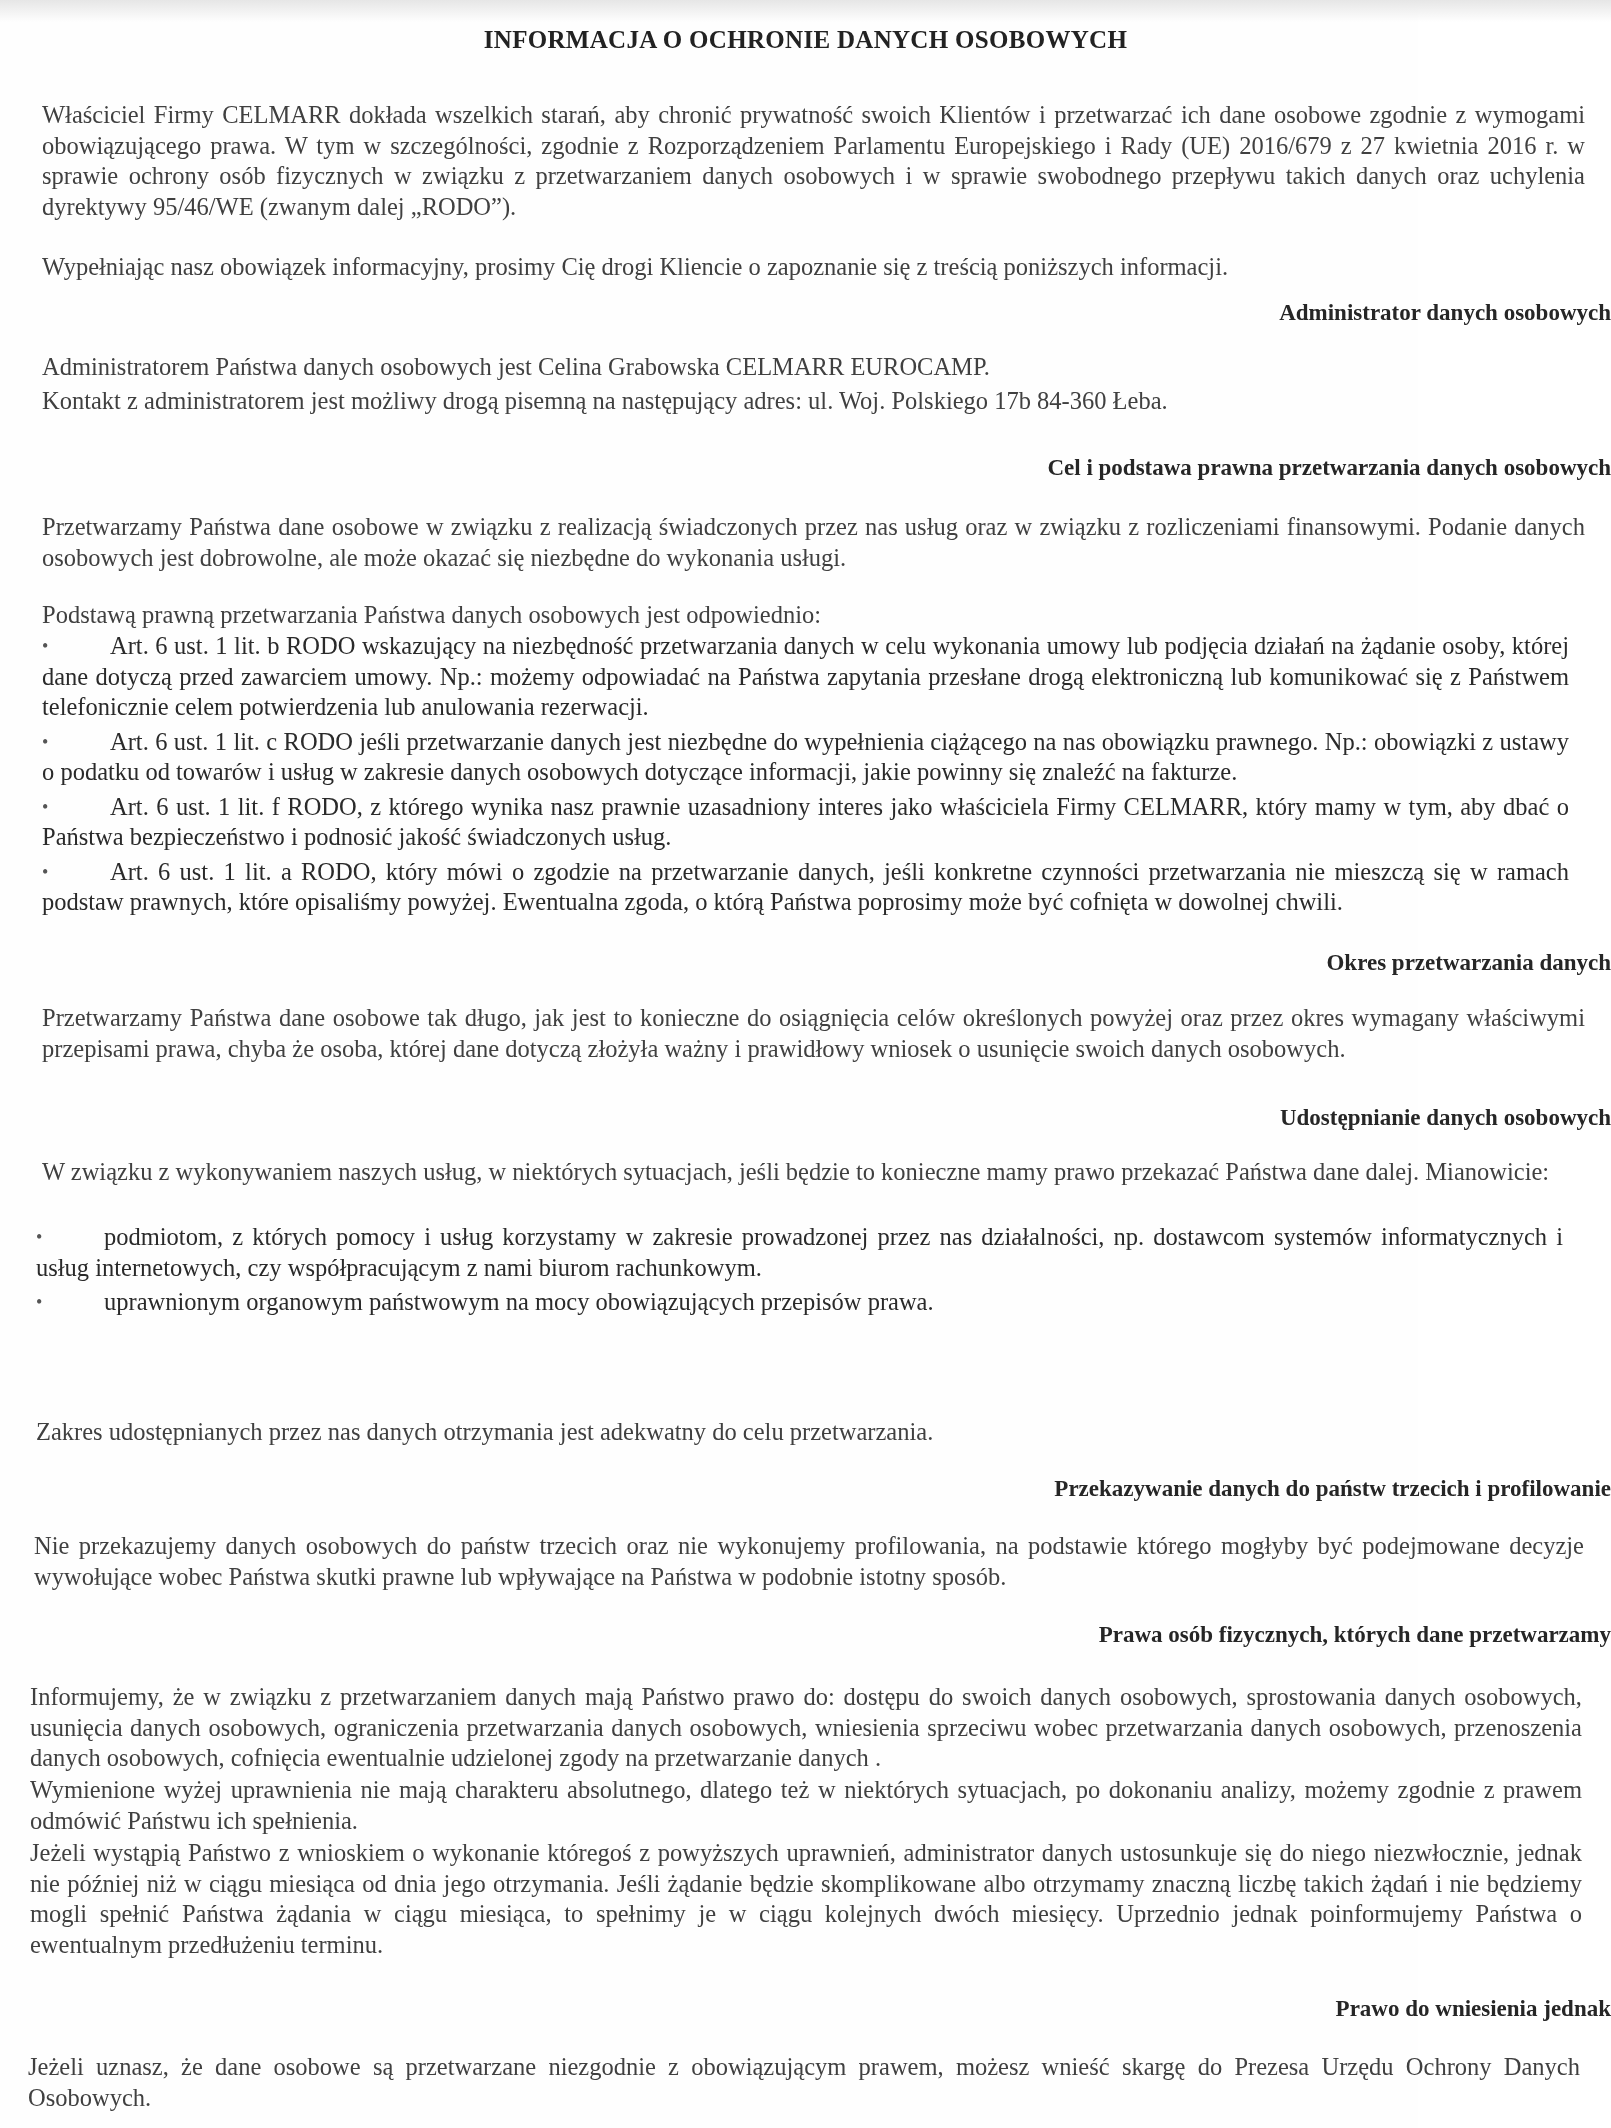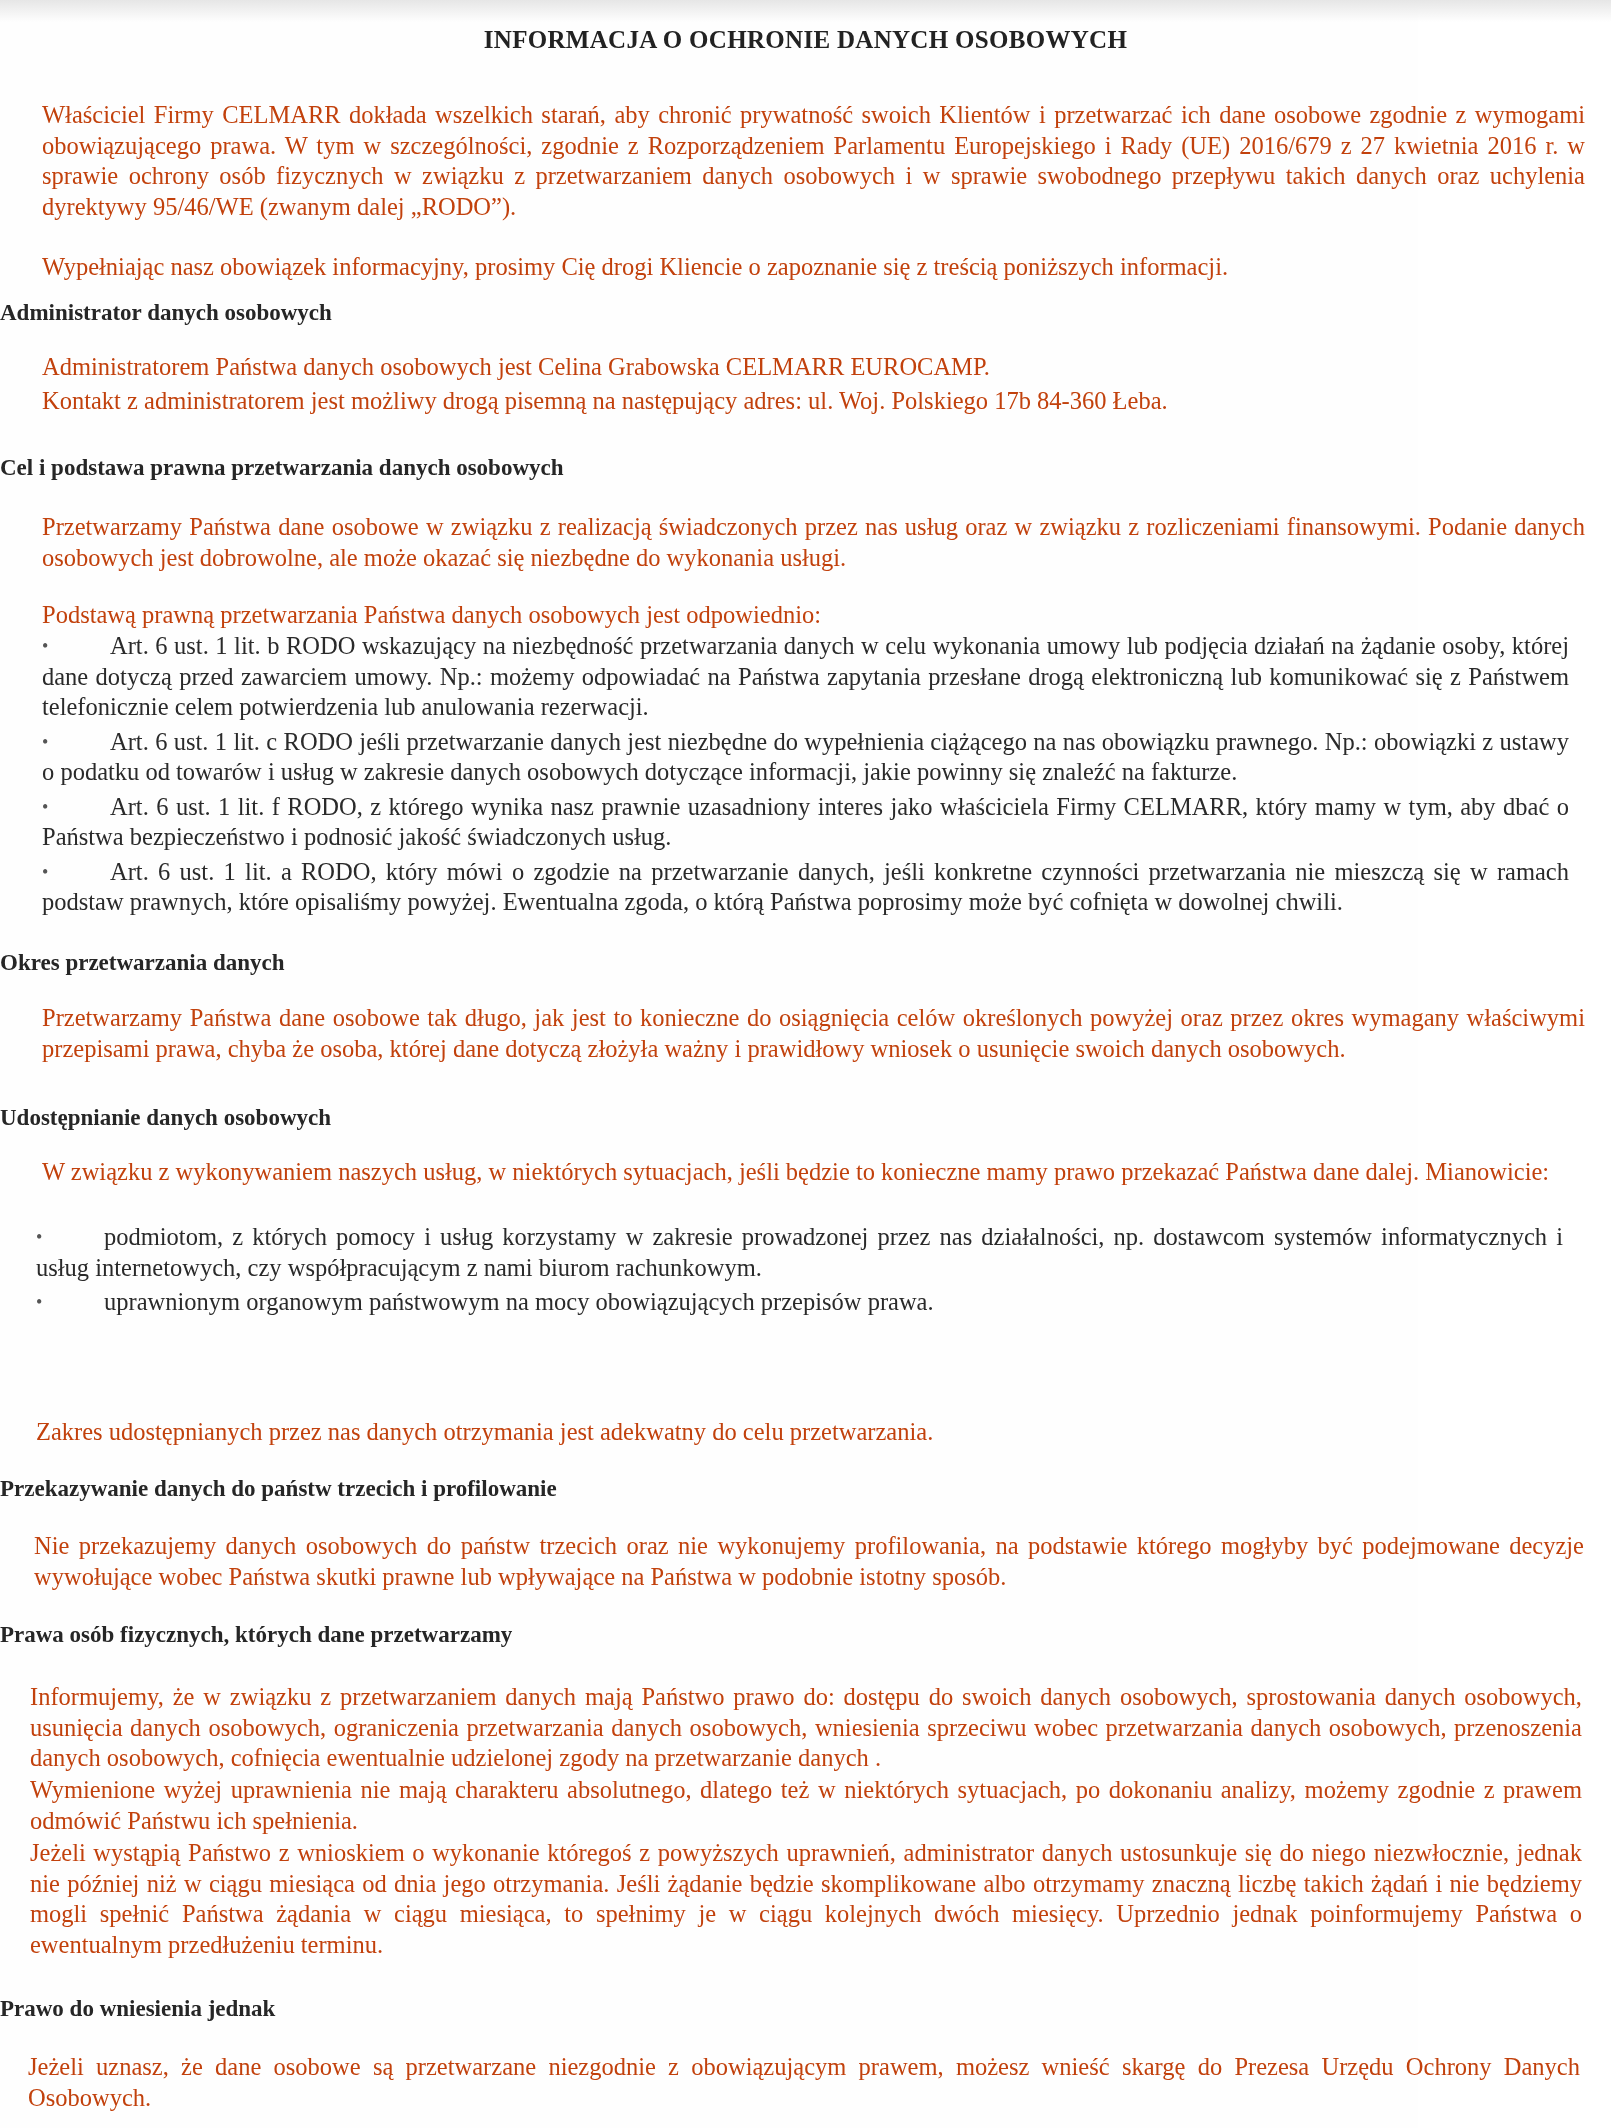--- a/index.html
+++ b/index.html
@@ -3,24 +3,24 @@
 <meta charset="utf-8">
 <style>
   html, body { margin: 0; padding: 0; background: #ffffff; }
   body { width: 1611px; height: 2128px; position: relative; overflow: hidden;
          font-family: "Liberation Serif", "DejaVu Serif", serif; color: #262626; }
   .page { position: absolute; left: 0; top: 0; width: 1418px; height: 2128px; background: #fefefe; }
   .scan-shade { position: absolute; left: 0; top: 0; width: 1611px; height: 22px;
                 background: linear-gradient(#e6e6e6, rgba(255,255,255,0)); }
   .title { position: absolute; left: 0; width: 1611px; top: 26px; text-align: center;
            font-size: 25px; font-weight: bold; letter-spacing: 0.3px; color: #222; }
-  .heading { position: absolute; left: 0; width: 1611px; text-align: left;
+  .heading { position: absolute; left: 0; width: 1611px; text-align: right;
              font-size: 23px; font-weight: bold; color: #262626; }
   .para { position: absolute; left: 42px; width: 1543px; font-size: 24.5px; line-height: 30.5px;
-          text-align: justify; text-align-last: left; color: #c2410c; margin: 0; }
+          text-align: justify; text-align-last: left; color: #404040; margin: 0; }
   .bullet-list { position: absolute; left: 42px; width: 1543px; margin: 0; padding: 0; list-style: none;
                  font-size: 24.5px; line-height: 30.5px; color: #2a2a2a; }
   .bullet-item { text-align: justify; text-align-last: left; margin: 0 16px 4px 0; }
   .bullet-dot { display: inline-block; width: 68px; color: #555; font-size: 18px; vertical-align: 2px; }
 </style>
 </head>
 <body>
 
 <div class="page">
   <div class="scan-shade"></div>

